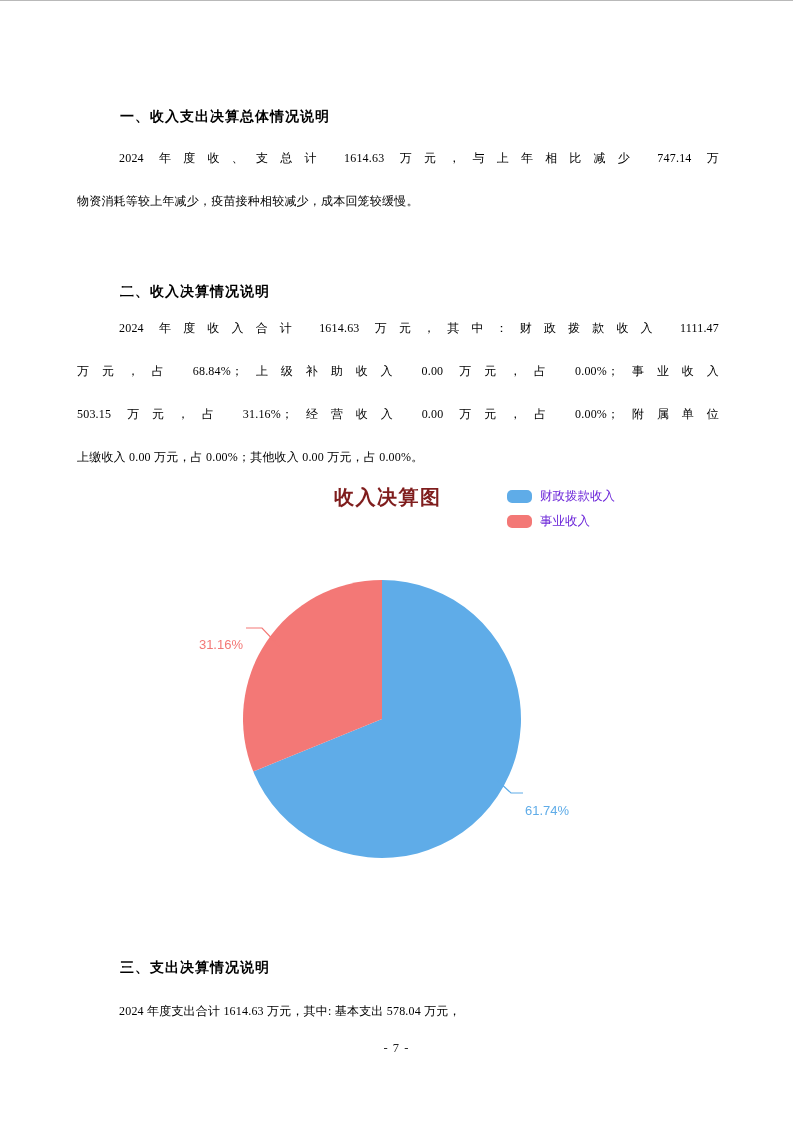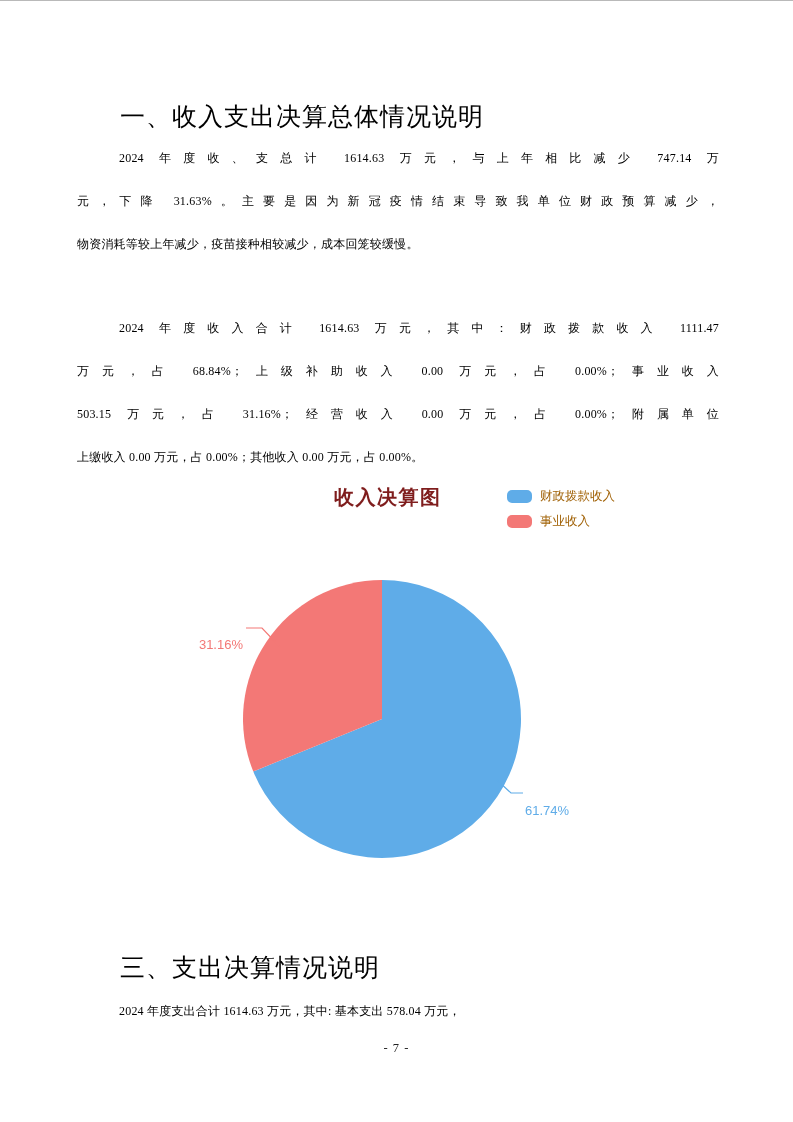--- a/index.html
+++ b/index.html
@@ -14,22 +14,22 @@
     color: #000;
   }
   .top-rule {
     position: absolute; top: 0; left: 0; width: 100%; height: 1px;
     background: #b9b9b9;
   }
   .heading {
     position: absolute;
     left: 120px;
     font-family: "Liberation Sans", "DejaVu Sans", sans-serif;
-    font-weight: 400;
-    font-size: 25px;
+    font-weight: 700;
+    font-size: 14px;
     line-height: 26px;
     letter-spacing: 1px;
     color: #000;
     white-space: nowrap;
   }
   .para {
     position: absolute;
     left: 77px;
     width: 642px;
     font-size: 12px;
@@ -47,21 +47,21 @@
     font-size: 20px;
     letter-spacing: 1.5px;
     color: #7f1d1d;
     white-space: nowrap;
   }
   .legend {
     position: absolute;
     left: 507px; top: 490px;
     font-family: Liberation Serif, serif;
     font-size: 12.5px;
-    color: #a16207;
+    color: #6d28d9;
   }
   .legend-row { display: flex; align-items: center; margin-bottom: 12px; height: 13px; }
   .legend-swatch { width: 25px; height: 13px; border-radius: 5px; margin-right: 8px; flex: 0 0 auto; }
   .pie-svg { position: absolute; left: 0; top: 0; }
   .pct-label {
     position: absolute;
     font-family: Liberation Sans, sans-serif;
     font-size: 13px;
     line-height: 17px;
     white-space: nowrap;
@@ -80,24 +80,24 @@
 </style>
 </head>
 <body>
 
 <div class="page">
   <div class="top-rule"></div>
 
   <div class="heading" style="top:103px;">一、收入支出决算总体情况说明</div>
   <div class="para" style="top:137px;">
     <div class="line">2024 年度收、支总计 1614.63 万元，与上年相比减少 747.14 万</div>
-    <div class="line">元，下降 31.63%。主要是因为新冠疫情结束导致我单位财政预算减少，</div>
     <div class="line">物资消耗等较上年减少，疫苗接种相较减少，成本回笼较缓慢。</div>
   </div>
 
+  <div class="heading" style="top:278px;">二、收入决算情况说明</div>
   <div class="para" style="top:307px;">
     <div class="line">2024 年度收入合计 1614.63 万元，其中：财政拨款收入 1111.47</div>
     <div class="line">万元，占 68.84%；上级补助收入 0.00 万元，占 0.00%；事业收入</div>
     <div class="line">503.15 万元，占 31.16%；经营收入 0.00 万元，占 0.00%；附属单位</div>
     <div class="line">上缴收入 0.00 万元，占 0.00%；其他收入 0.00 万元，占 0.00%。</div>
   </div>
 
   <div class="chart-title">收入决算图</div>
 
   <div class="legend">

